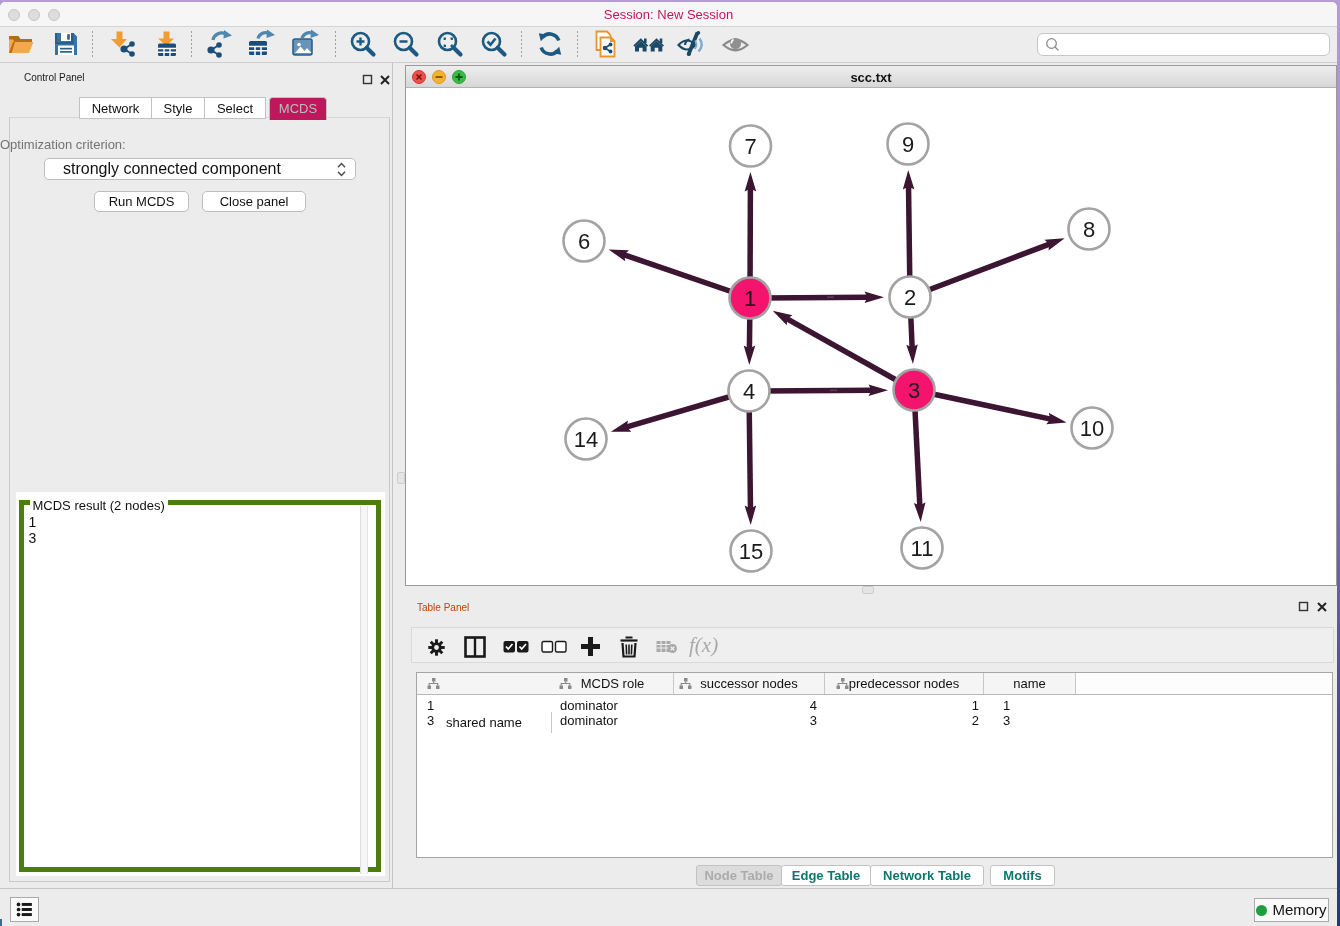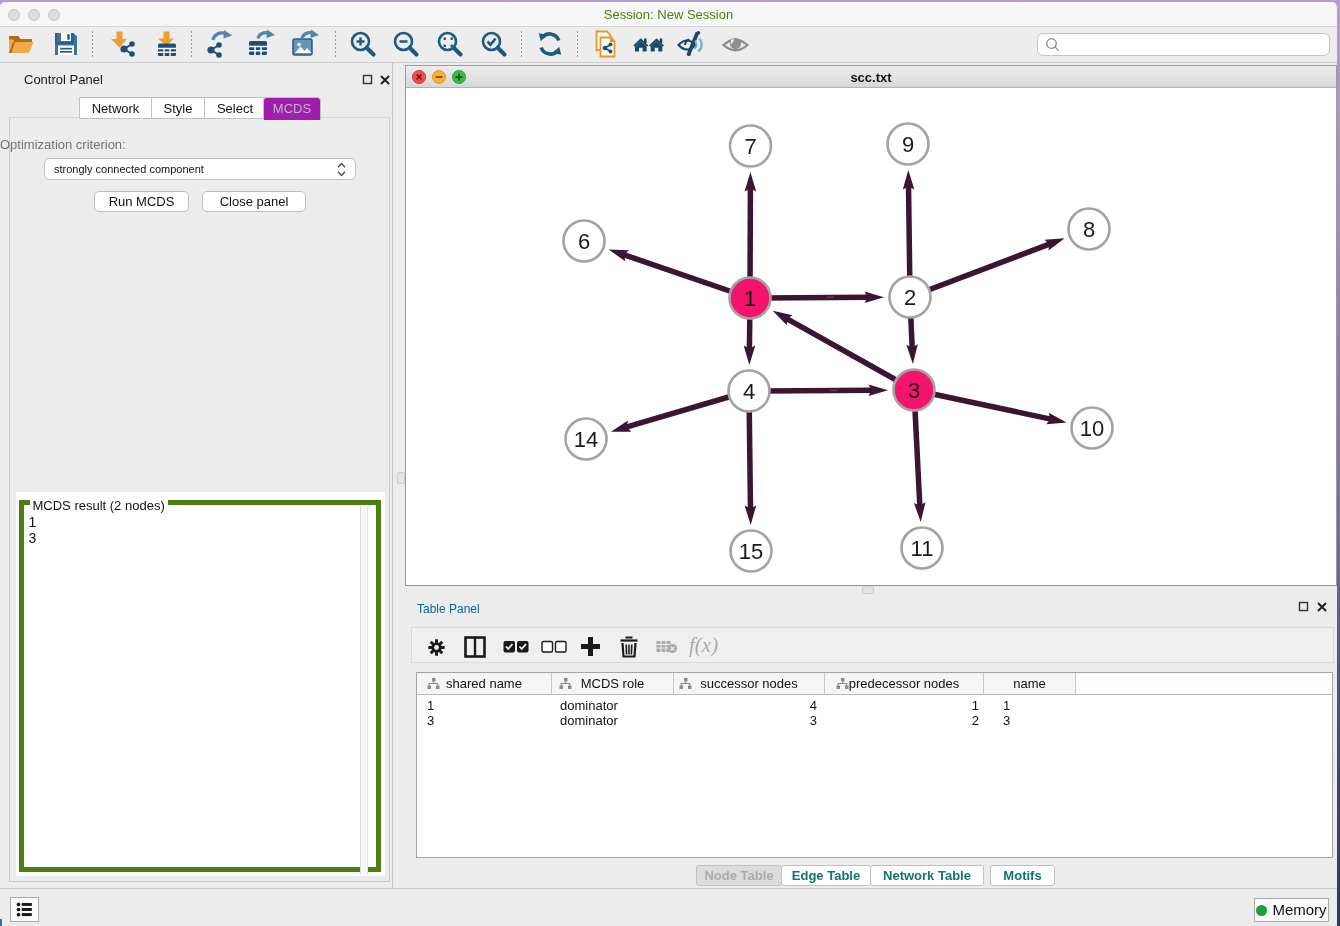--- a/index.html
+++ b/index.html
@@ -2,47 +2,47 @@
 <html><head>
 <meta charset="utf-8">
 <style>
 * { margin:0; padding:0; box-sizing:border-box; }
 html,body { width:1340px; height:926px; overflow:hidden; }
 body { font-family:"Liberation Sans", sans-serif; background:linear-gradient(180deg,#b59cd4 0%,#a18ac4 25%,#7a6da6 55%,#45497b 80%,#263c68 100%); position:relative; }
 #win { position:absolute; left:0; top:2px; width:1337px; height:924px; background:#ececec; border-radius:5px 5px 0 0; overflow:hidden; }
 
 #titlebar { position:absolute; left:0; top:0; width:100%; height:25px; background:#f6f6f6; border-bottom:1px solid #d4d4d4; border-radius:5px 5px 0 0; }
 #titlebar .tl { position:absolute; top:7px; width:12px; height:12px; border-radius:50%; background:#dddddd; border:1px solid #c6c6c6; }
-#title-text { position:absolute; top:5px; left:0; width:1337px; text-align:center; font-size:13px; color:#4d7c0f; }
+#title-text { position:absolute; top:5px; left:0; width:1337px; text-align:center; font-size:13px; color:#be185d; }
 
 #toolbar { position:absolute; left:0; top:25px; width:100%; height:36px; background:#ededed; border-bottom:1px solid #cdcdcd; }
 .tbsep { position:absolute; top:4px; height:27px; width:1px; background-image:linear-gradient(#9e9e9e 45%, rgba(0,0,0,0) 45%); background-size:1px 4px; }
 .tbi { position:absolute; top:2px; }
 #searchbox { position:absolute; left:1037px; top:6px; width:293px; height:23px; background:#fff; border:1px solid #c6c6c6; border-radius:6px; }
 
 #cpanel { position:absolute; left:0; top:61px; width:393px; height:825px; background:#ececec; border-right:1px solid #c4c4c4; }
-#cp-title { position:absolute; left:24px; top:9px; font-size:13px; color:#1a1a1a; }
+#cp-title { position:absolute; left:24px; top:9px; font-size:10px; color:#1a1a1a; }
 .cptab { position:absolute; top:34px; height:22px; background:#fff; border:1px solid #c2c2c2; font-size:13px; text-align:center; line-height:21px; color:#111; z-index:3; }
 #cp-body { position:absolute; left:9px; top:54px; width:381px; height:765px; background:#ececec; border:1px solid #c9c9c9; border-top:1px solid #d6d6d6; }
 #opt-label { position:absolute; left:0; top:74px; width:448px; text-align:left; font-size:13px; color:#737373; }
-#dropdown { position:absolute; left:44px; top:95px; width:312px; height:22px; background:#fff; border:1px solid #bdbdbd; border-radius:5px; font-size:11px; line-height:20px; padding-left:9px; color:#111; }
+#dropdown { position:absolute; left:44px; top:95px; width:312px; height:22px; background:#fff; border:1px solid #bdbdbd; border-radius:5px; font-size:16px; line-height:20px; padding-left:18px; color:#111; }
 .btn { position:absolute; top:128px; height:21px; background:#fff; border:1px solid #bdbdbd; border-radius:5px; font-size:13px; text-align:center; line-height:19px; color:#111; }
 #whitepanel { position:absolute; left:16px; top:429px; width:369px; height:384px; background:#fff; }
 #groupbox { position:absolute; left:2.5px; top:8px; width:362.5px; height:371.5px; border:5px solid #4d7c0f; }
 #gb-label { position:absolute; left:6px; top:-7px; background:#fff; padding:0 3px; font-size:13px; color:#111; }
 #gb-list { position:absolute; left:5px; top:9px; font-size:14px; color:#111; line-height:16px; }
 
 #netwin { position:absolute; left:405px; top:63px; width:932px; height:521px; border:1px solid #9a9a9a; background:#fff; }
 #nettitle { position:absolute; left:0; top:0; width:100%; height:22px; background:linear-gradient(180deg,#eeeeee,#d7d7d7); border-bottom:1px solid #b3b3b3; }
 #nettitle .t { position:absolute; top:4px; left:0; width:100%; text-align:center; font-size:13px; font-weight:bold; color:#111; }
 .light { position:absolute; top:4px; width:14px; height:14px; border-radius:50%; }
 .light svg { position:absolute; left:0; top:0; }
 
 #tpanel { position:absolute; left:405px; top:595px; width:932px; height:291px; background:#ececec; }
-#tp-title { position:absolute; left:12px; top:5px; font-size:12px; color:#0369a1; }
+#tp-title { position:absolute; left:12px; top:5px; font-size:10px; color:#c2410c; }
 #tp-toolbar { position:absolute; left:6px; top:30px; width:923px; height:36px; background:#efefef; border:1px solid #d9d9d9; }
 #ttable { position:absolute; left:11px; top:75px; width:917px; height:186px; background:#fff; border:1px solid #a5a5a5; }
 #thead { position:absolute; left:0; top:0; width:659px; height:22px; background:#f5f5f5; border-bottom:1px solid #b9b9b9; }
 #thead2 { position:absolute; left:659px; top:0; width:256px; height:22px; background:#fdfdfd; border-bottom:1px solid #b9b9b9; }
 .th { position:absolute; top:0; height:21px; border-right:1px solid #c8c8c8; font-size:13px; color:#111; text-align:center; line-height:21px; }
 .td { position:absolute; font-size:13px; color:#111; height:15px; line-height:15px; }
 .btab { position:absolute; top:268px; height:21px; background:#fff; border:1px solid #c2c2c2; border-radius:3px; font-size:13px; font-weight:bold; text-align:center; line-height:20px; color:#0f766e; }
 
 #statusbar { position:absolute; left:0; top:886px; width:1337px; height:38px; background:#ececec; border-top:1px solid #c6c6c6; }
 #listbtn { position:absolute; left:10px; top:8px; width:29px; height:25px; background:#fafafa; border:1px solid #ababab; }
@@ -227,21 +227,21 @@
     <div id="cp-title">Control Panel</div>
     <svg class="wbtn" style="left:362px; top:11px;" width="12" height="12" viewBox="0 0 12 12">
         <rect x="1.5" y="1.5" width="8" height="8" fill="none" stroke="#333" stroke-width="1.4"></rect>
       </svg>
     <svg class="wbtn" style="left:379px; top:11px;" width="12" height="12" viewBox="0 0 12 12">
         <path d="M2 2 L10 10 M10 2 L2 10" stroke="#222" stroke-width="2"></path>
       </svg>
     <div class="cptab" style="left:79px; width:73px;">Network</div>
     <div class="cptab" style="left:151px; width:54px;">Style</div>
     <div class="cptab" style="left:204px; width:62px;">Select</div>
-    <div class="cptab" style="left:263px; width:58px; background:#a21caf; color:#bcbcbc; border-bottom:none; height:23px; border-radius:4px 4px 0 0;">MCDS</div>
+    <div class="cptab" style="left:269px; width:58px; background:#be185d; color:#bcbcbc; border-bottom:none; height:23px; border-radius:4px 4px 0 0;">MCDS</div>
     <div id="cp-body"></div>
     <div id="opt-label">Optimization criterion:</div>
     <div id="dropdown">strongly connected component<svg width="11" height="15" style="position:absolute;right:8px;top:3px;" viewBox="0 0 11 15">
           <path d="M2 5.2 L5.5 1.6 L9 5.2" fill="none" stroke="#4a4a4a" stroke-width="1.5"></path>
           <path d="M2 9.8 L5.5 13.4 L9 9.8" fill="none" stroke="#4a4a4a" stroke-width="1.5"></path>
         </svg></div>
     <div class="btn" style="left:94px; width:95px;">Run MCDS</div>
     <div class="btn" style="left:202px; width:104px;">Close panel</div>
     <div id="whitepanel">
       <div id="groupbox">
@@ -432,21 +432,21 @@
           <path d="M6.7 3.5 V5.5 M2.2 7.5 V5.5 H10.7 V7.5" stroke="#8a8a8a" stroke-width="1.2" fill="none"></path>
         </svg>
       <svg style="position:absolute;left:419px;top:5px;z-index:2;" width="13" height="12" viewBox="0 0 13 12">
           <g fill="#8a8a8a">
             <rect x="5" y="0" width="3.5" height="3.5"></rect>
             <rect x="0.5" y="7.5" width="3.5" height="3.5"></rect>
             <rect x="9" y="7.5" width="3.5" height="3.5"></rect>
           </g>
           <path d="M6.7 3.5 V5.5 M2.2 7.5 V5.5 H10.7 V7.5" stroke="#8a8a8a" stroke-width="1.2" fill="none"></path>
         </svg>
-      <div class="th" style="left:0px; width:135px;">shared name</div>
+      <div class="th" style="left:0px; width:135px;margin-top:39px;">shared name</div>
       <div class="th" style="left:135px; width:122px;">MCDS role</div>
       <div class="th" style="left:257px; width:151px;">successor nodes</div>
       <div class="th" style="left:408px; width:159px;">predecessor nodes</div>
       <div class="th" style="left:567px; width:92px;">name</div>
       <div class="td" style="left:10px; top:25px;">1</div>
       <div class="td" style="left:143px; top:25px;">dominator</div>
       <div class="td" style="left:300px; width:100px; top:25px; text-align:right;">4</div>
       <div class="td" style="left:462px; width:100px; top:25px; text-align:right;">1</div>
       <div class="td" style="left:586px; top:25px;">1</div>
       <div class="td" style="left:10px; top:40px;">3</div>

